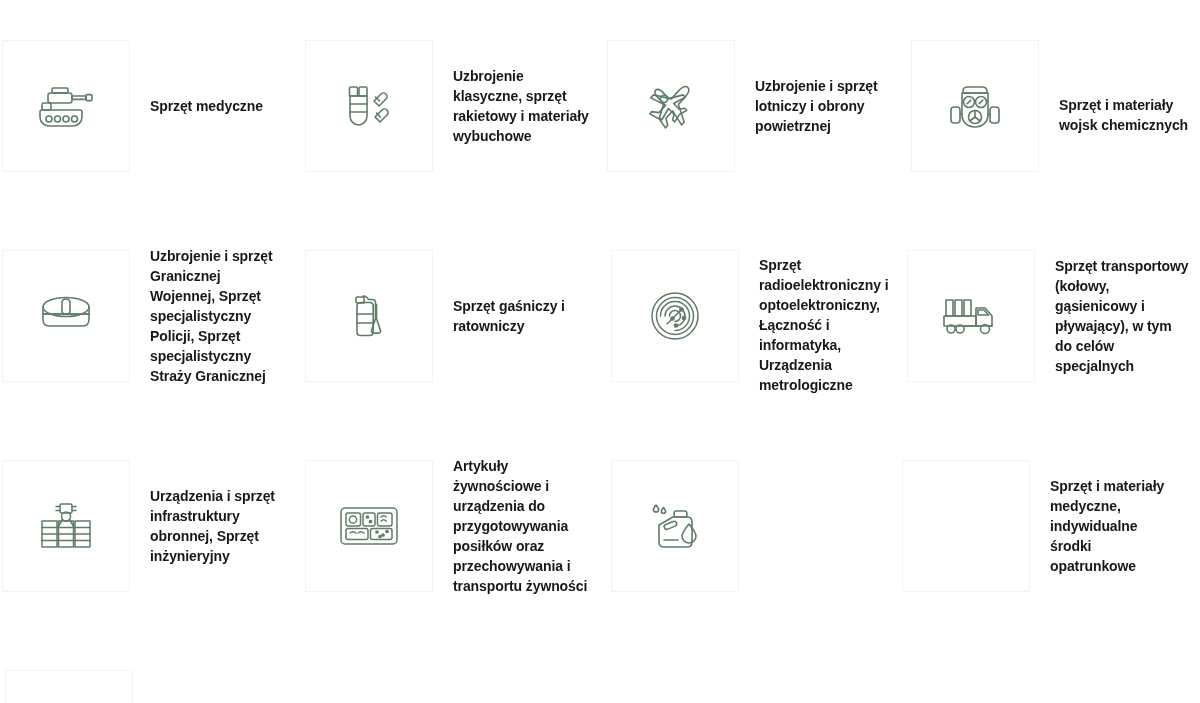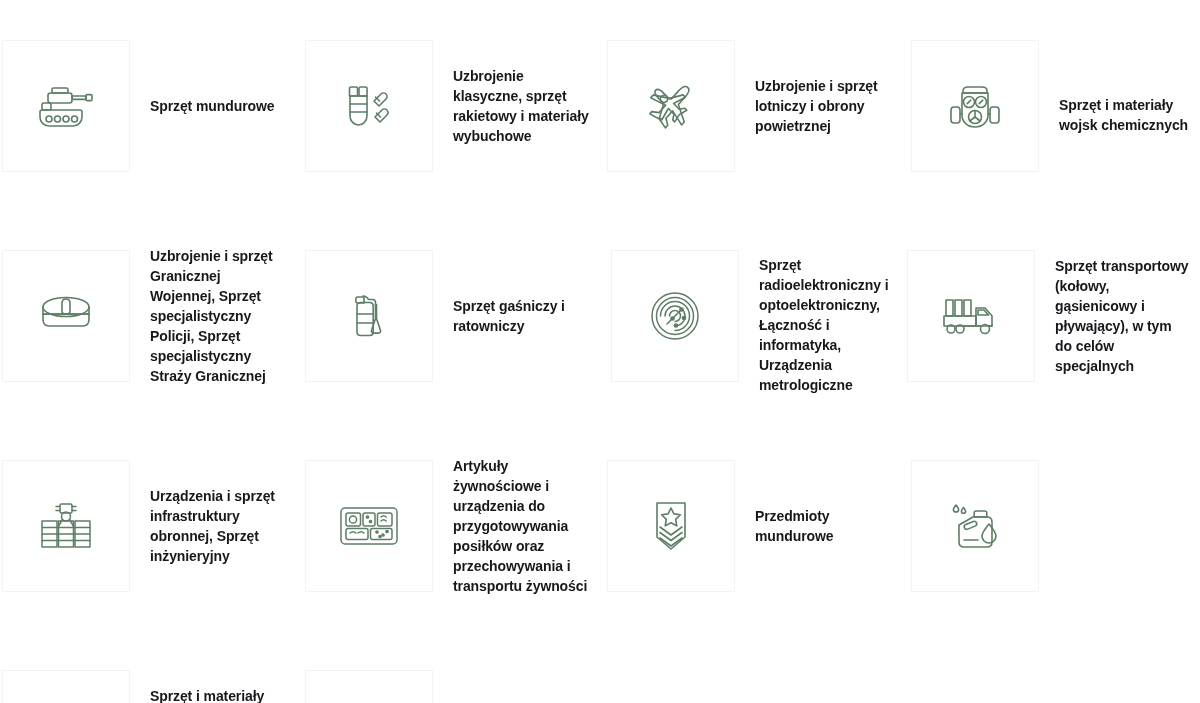--- a/index.html
+++ b/index.html
@@ -92,21 +92,21 @@
           <rect x="37" y="17" width="14" height="3.4" rx="1"></rect>
           <rect x="51" y="15.6" width="6" height="6" rx="1.2"></rect>
           <rect x="7" y="24" width="9" height="7" rx="1.6"></rect>
           <path d="M7 31 H45 a2 2 0 0 1 2 2 v5 c0 5 -4 9 -9 9 H14 c-5 0 -9 -4 -9 -9 v-5 a2 2 0 0 1 2 -2 Z"></path>
           <circle cx="14" cy="40" r="3"></circle>
           <circle cx="22.5" cy="40" r="3"></circle>
           <circle cx="31" cy="40" r="3"></circle>
           <circle cx="39.5" cy="40" r="3"></circle>
         </svg>
       </div>
-      <div class="label">Sprzęt mundurowe</div>
+      <div class="label">Sprzęt medyczne</div>
     </div>
   </div>
 
   <div class="cell col2">
     <div class="inner">
       <div class="tile">
         <svg width="60" height="60" viewBox="0 0 60 60" fill="none" stroke="#5d7d66" stroke-width="1.6" stroke-linecap="round" stroke-linejoin="round">
           <path d="M12 11 h5 a1.5 1.5 0 0 1 1.5 1.5 V20 h-8 v-7.5 A1.5 1.5 0 0 1 12 11 Z"></path>
           <path d="M21.5 11 h5 a1.5 1.5 0 0 1 1.5 1.5 V20 h-8 v-7.5 A1.5 1.5 0 0 1 21.5 11 Z"></path>
           <path d="M11 20 h17 v20 c0 5 -4 9 -8.5 9 S11 45 11 40 Z"></path>
@@ -278,34 +278,20 @@
           <circle cx="40" cy="30" r="1.1" fill="#5d7d66"></circle>
           <circle cx="46" cy="33" r="1.1" fill="#5d7d66"></circle>
           <circle cx="50" cy="29.5" r="1.1" fill="#5d7d66"></circle>
           <circle cx="43" cy="34.5" r="1.1" fill="#5d7d66"></circle>
         </svg>
       </div>
       <div class="label">Artykuły żywnościowe i urządzenia do przygotowywania posiłków oraz przechowywania i transportu żywności</div>
     </div>
   </div>
 
-  <div class="cell col3">
-    <div class="inner">
-      <div class="tile">
-        <svg width="48" height="60" viewBox="0 0 48 60" fill="none" stroke="#5d7d66" stroke-width="1.6" stroke-linecap="round" stroke-linejoin="round">
-          <path d="M10 7 h28 v34 l-14 12 l-14 -12 Z"></path>
-          <path d="M24 12 l2.9 5.9 l6.5 0.9 l-4.7 4.6 l1.1 6.5 l-5.8 -3.1 l-5.8 3.1 l1.1 -6.5 l-4.7 -4.6 l6.5 -0.9 Z"></path>
-          <path d="M13 31 l11 8 l11 -8"></path>
-          <path d="M13 36.5 l11 8 l11 -8"></path>
-          <path d="M13 42 l11 8 l11 -8"></path>
-        </svg>
-      </div>
-      <div class="label">Przedmioty mundurowe</div>
-    </div>
-  </div>
 
   <div class="cell col4">
     <div class="inner">
       <div class="tile">
         <svg width="60" height="56" viewBox="0 0 60 56" fill="none" stroke="#5d7d66" stroke-width="1.6" stroke-linecap="round" stroke-linejoin="round">
           <path d="M11 7 c1.6 2 2.6 3.3 2.6 4.4 a2.6 2.6 0 0 1 -5.2 0 C8.4 10.3 9.4 9 11 7 Z"></path>
           <path d="M18.5 9.5 c1.3 1.7 2.1 2.8 2.1 3.7 a2.1 2.1 0 0 1 -4.2 0 C16.4 12.3 17.2 11.2 18.5 9.5 Z"></path>
           <path d="M31 13 h9 a1.8 1.8 0 0 1 1.8 1.8 V19 h-12.6 v-4.2 A1.8 1.8 0 0 1 31 13 Z"></path>
           <path d="M14 27 l14 -8 h14 c3 0 5 2 5 5 v20 c0 3 -2 5 -5 5 H19 c-3 0 -5 -2 -5 -5 Z"></path>
           <rect x="19" y="25" width="13" height="5" rx="2.5" transform="rotate(-22 25 27.5)"></rect>

